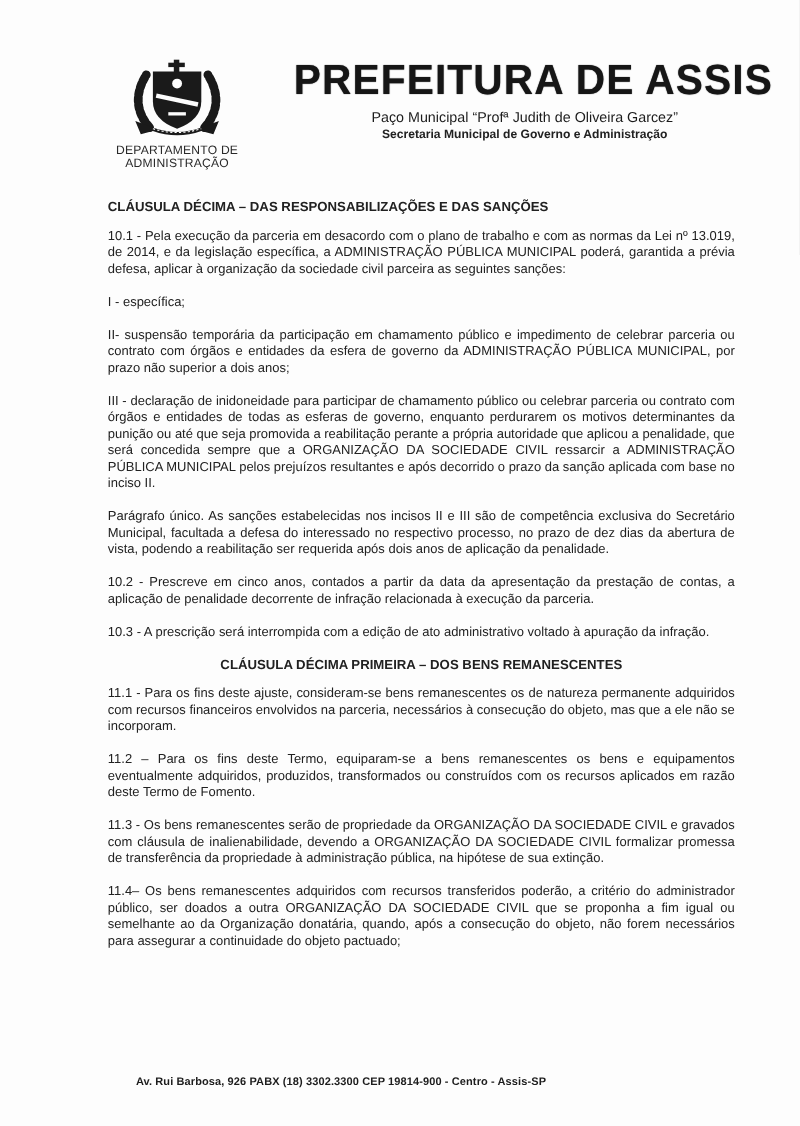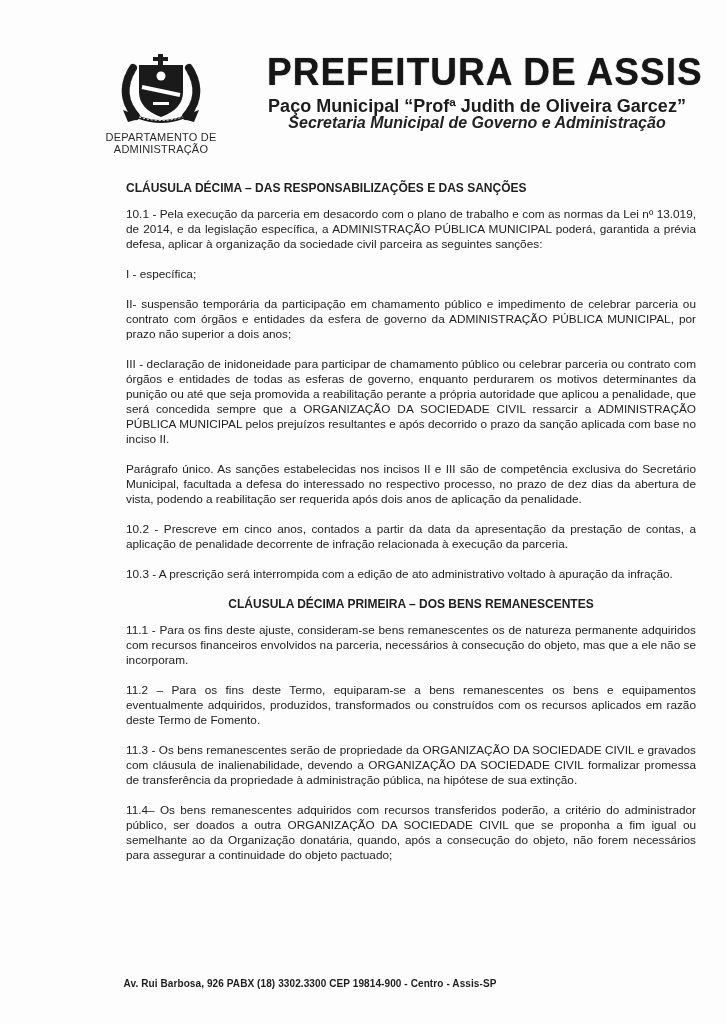--- a/index.html
+++ b/index.html
@@ -31,37 +31,35 @@
   }
   .big-title{
     font-size:37px;line-height:42px;font-weight:bold;
     letter-spacing:1px;color:#161616;
     transform:scaleY(1.04);
     text-shadow:0 0 1px #3c3c3c;
     white-space:nowrap;
   }
   .subtitle1{
     margin-top:5px;
-    font-size:18px;line-height:15px;font-weight:bold;color:#1c1c1c;
+    font-size:13px;line-height:15px;font-weight:normal;color:#1c1c1c;
     white-space:nowrap;
   }
   .subtitle2{
     margin-top:2px;
-    font-size:16px;line-height:13px;font-weight:bold;color:#222;
+    font-size:11px;line-height:13px;font-weight:bold;color:#222;
     white-space:nowrap;
-    font-style:italic;
   }
 
   
   .doc-body{
     position:absolute;left:98px;top:181px;width:570px;
     font-size:11.8px;line-height:15px;
     text-align:justify;
     color:#212121;
-    margin-left:28px;
   }
   .doc-heading{
     font-weight:bold;font-size:12px;
     margin:0 0 11px;
     text-align:left;
   }
   .doc-heading.second{margin-top:3px;text-align:center;}
   .doc-par{margin:0 0 15px;}
 
   

